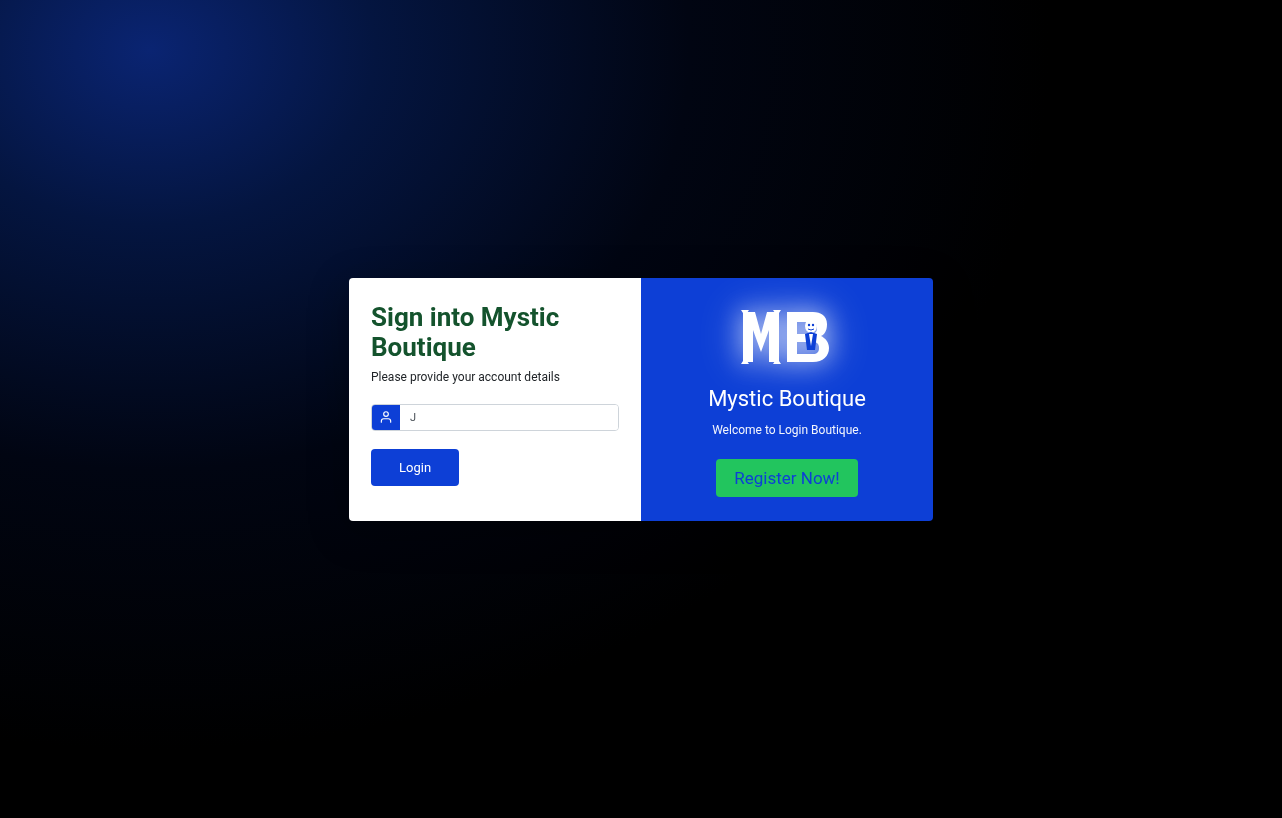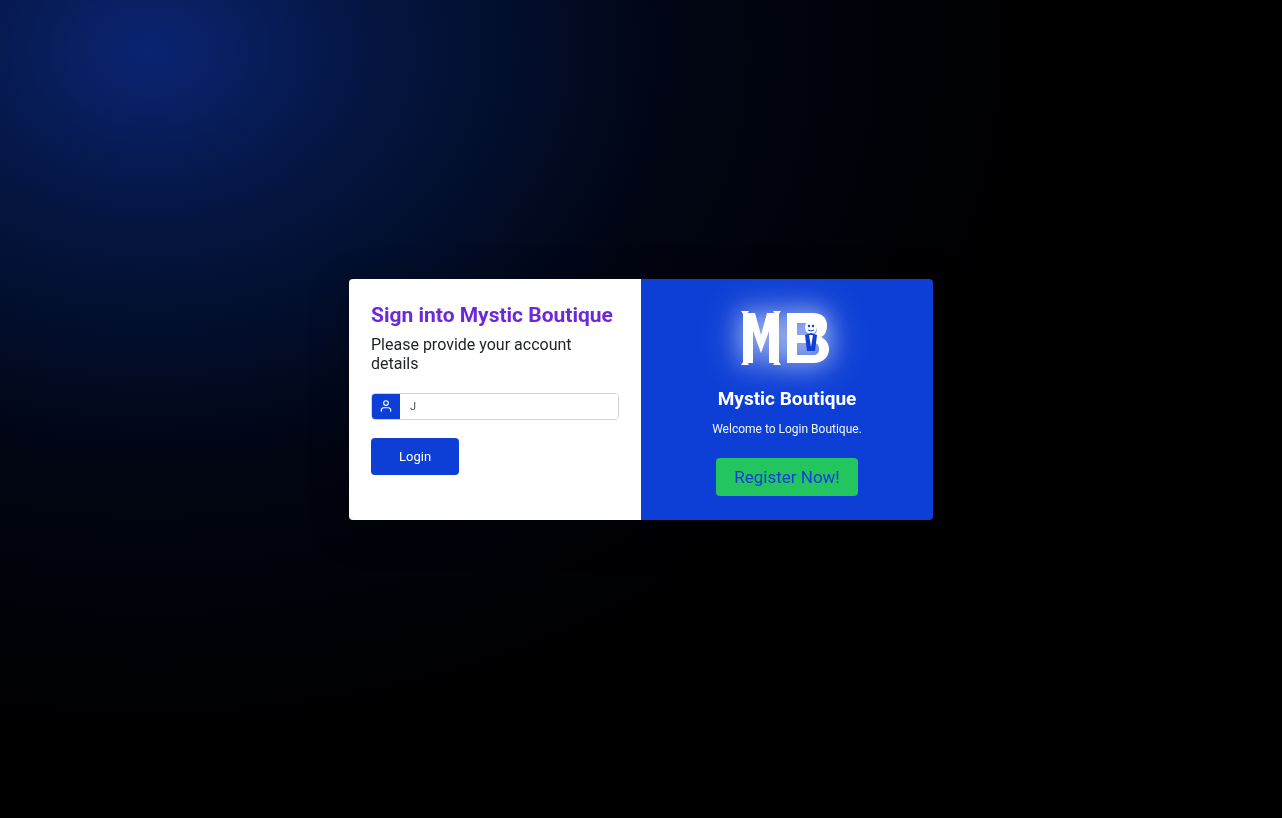--- a/index.html
+++ b/index.html
@@ -36,27 +36,27 @@
       background: #0d3fd6;
       display: flex;
       flex-direction: column;
       align-items: center;
       justify-content: center;
       padding: 24px 20px;
       text-align: center;
       color: #fff;
     }
     .title {
-      font-size: 21px;
+      font-size: 26px;
       font-weight: 700;
-      color: #6d28d9;
+      color: #14532d;
       margin-bottom: 8px;
     }
     .subtitle {
-      font-size: 16px;
+      font-size: 12px;
       color: #212529;
       margin-bottom: 20px;
     }
     .input-group {
       display: flex;
       align-items: stretch;
       margin-bottom: 14px;
       border: 1px solid #ced4da;
       border-radius: 4px;
       overflow: hidden;
@@ -103,22 +103,22 @@
       font-family: inherit;
       margin-top: 4px;
     }
     .logo-wrap {
       margin-bottom: 10px;
     }
     .logo-svg {
       filter: drop-shadow(0 0 12px rgba(255,255,255,0.6)) drop-shadow(0 0 20px rgba(255,255,255,0.35));
     }
     .brand-name {
-      font-size: 19px;
-      font-weight: 700;
+      font-size: 22px;
+      font-weight: 400;
       margin-bottom: 12px;
     }
     .welcome-text {
       font-size: 12px;
       margin-bottom: 22px;
       opacity: 0.95;
     }
     .register-btn {
       background: #22c55e;
       color: #0d3fd6;

